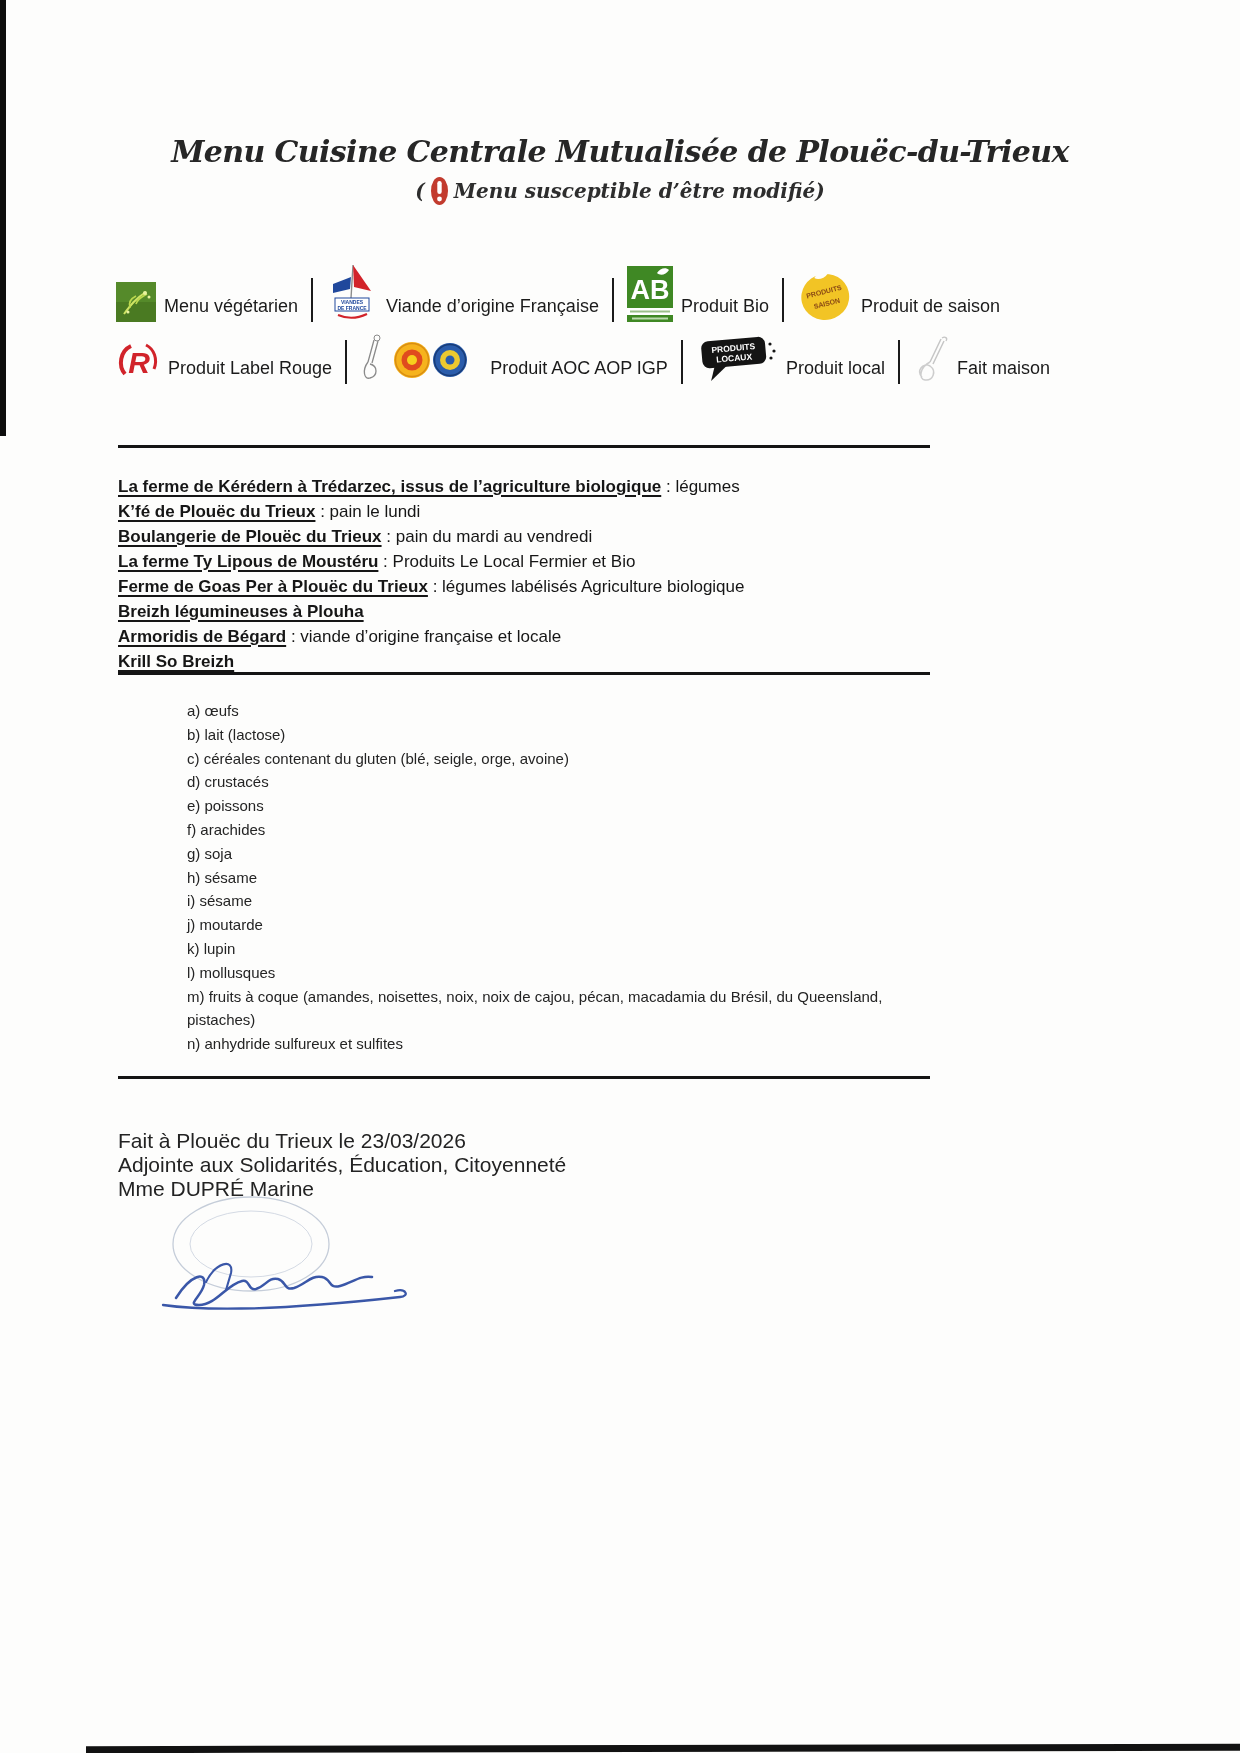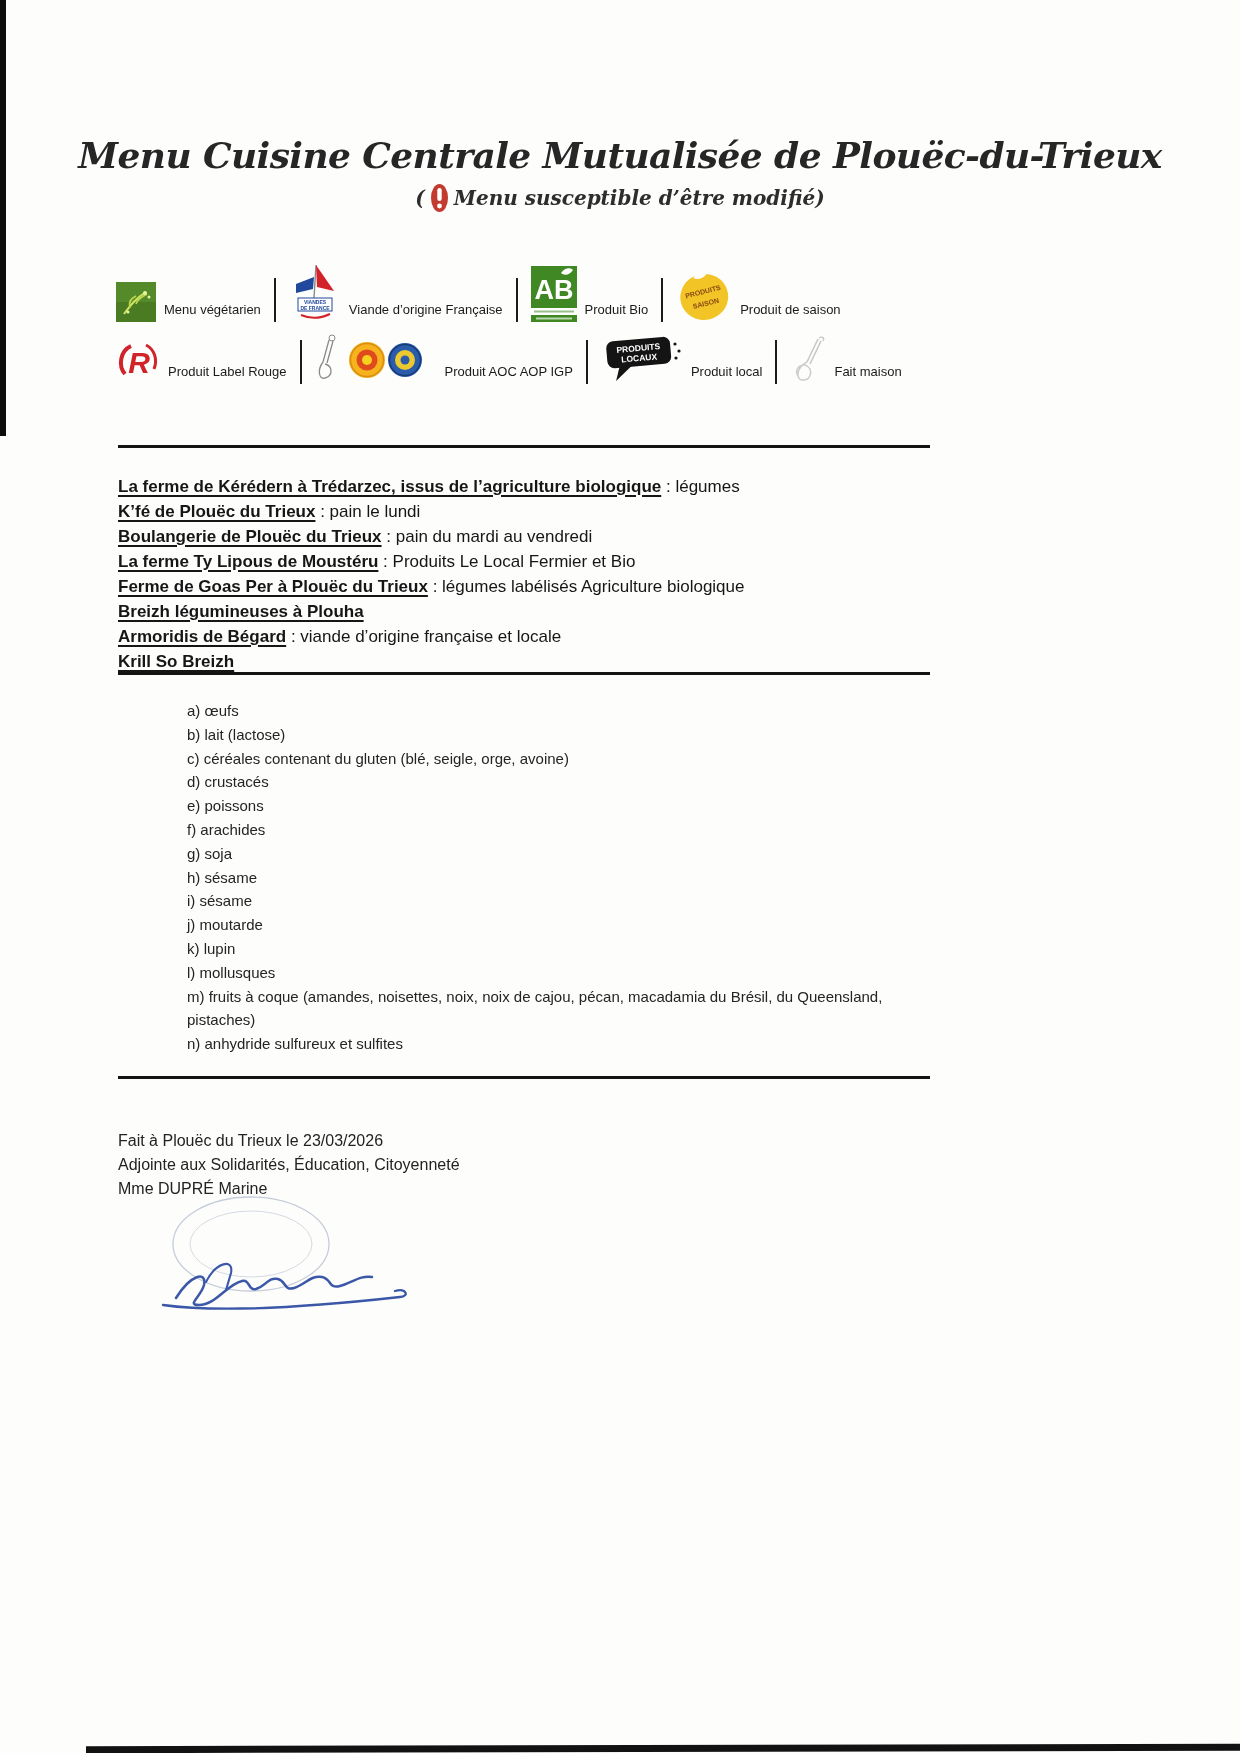--- a/index.html
+++ b/index.html
@@ -14,55 +14,55 @@
     background:#fdfdfc; overflow:hidden;
   }
   
   .edge-left   { position:absolute; left:0; top:0; width:6px; height:436px; background:#0d0d0d; }
   .edge-bottom { position:absolute; left:86px; bottom:1px; width:1154px; height:7px; background:#121212; transform:rotate(-0.12deg); }
 
   
   .header { position:absolute; top:134px; left:0; width:100%; text-align:center; }
   .title {
     font-family:"DejaVu Serif", serif; font-style:italic; font-weight:700;
-    font-size:36px; letter-spacing:-0.6px; color:#262626;
+    font-size:30px; letter-spacing:-0.6px; color:#262626;
   }
   .subtitle {
     margin-top:7px; display:flex; justify-content:center; align-items:center; gap:5px;
     font-family:"DejaVu Serif", serif; font-style:italic; font-weight:700;
     font-size:20px; color:#2d2d2d;
   }
 
   
   .legend { position:absolute; top:262px; left:116px; width:980px; }
   .legend-row { display:flex; align-items:flex-end; }
   .legend-row.second { margin-top:10px; }
   .legend-item { display:flex; align-items:flex-end; gap:8px; }
-  .legend-label { font-size:13px; color:#1b1b1b; padding-bottom:5px; white-space:nowrap; }
+  .legend-label { font-size:18px; color:#1b1b1b; padding-bottom:5px; white-space:nowrap; }
   .legend-sep { width:2px; height:44px; background:#1b1b1b; margin:0 13px; flex:none; }
 
   
   .rule { position:absolute; left:118px; width:812px; height:3px; background:#141414; }
   .rule-1 { top:445px; }
   .rule-2 { top:672px; }
   .rule-3 { top:1076px; }
 
   
   .suppliers { position:absolute; top:474px; left:118px; font-size:17px; line-height:25px; color:#161616; }
   .supplier-name {
     font-weight:700; text-decoration:underline;
     text-underline-offset:3px; text-decoration-thickness:1.5px;
   }
   .supplier-detail { white-space:pre-wrap; }
 
   
   .allergens { position:absolute; top:699px; left:187px; width:724px; font-size:15px; line-height:23.8px; color:#242424; }
 
   
-  .footer { position:absolute; top:1129px; left:118px; font-size:16px; line-height:24px; color:#232323; }
+  .footer { position:absolute; top:1129px; left:118px; font-size:21px; line-height:24px; color:#232323; }
 
   
   .signature-block { position:absolute; top:1192px; left:146px; }
 
   svg text { font-family:"Liberation Sans", sans-serif; }
 </style>
 </head>
 <body>
 
 <div class="page">

